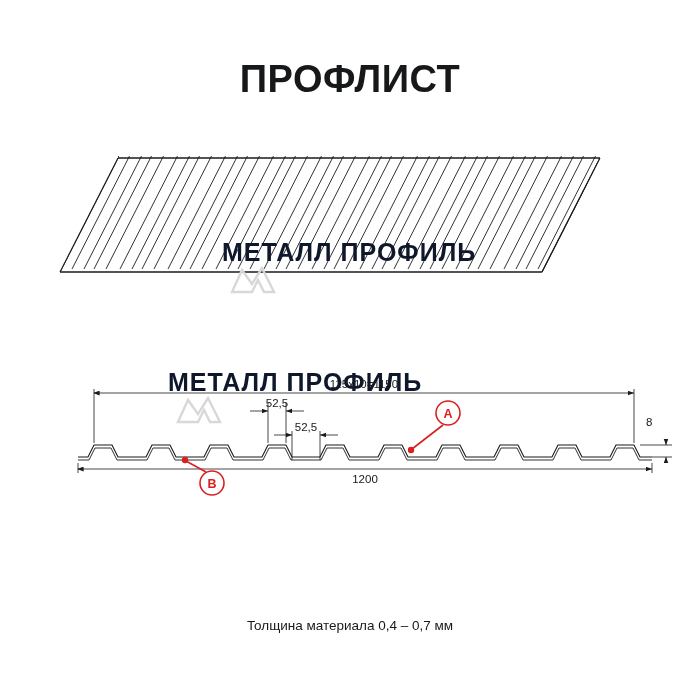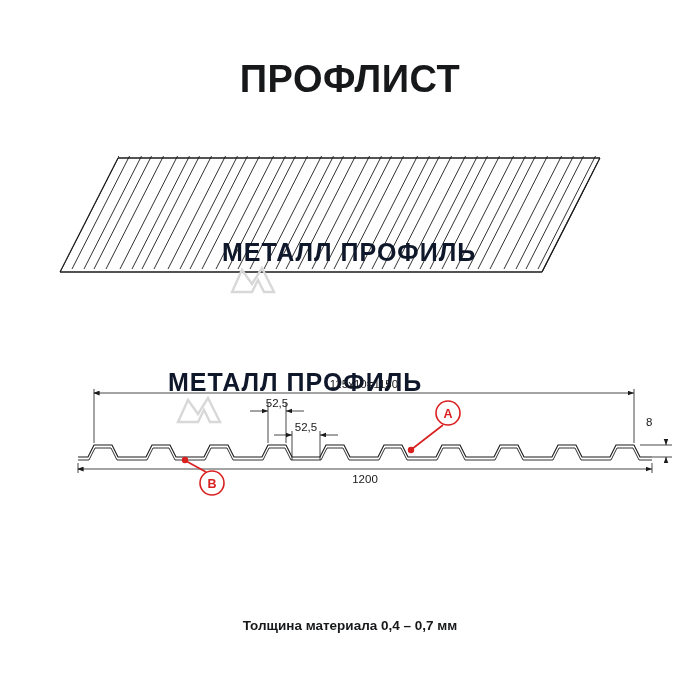--- a/index.html
+++ b/index.html
@@ -55,21 +55,21 @@
     width: 600px;
     height: 140px;
   }
   .footnote {
     position: absolute;
     top: 618px;
     left: 0;
     width: 700px;
     text-align: center;
     font-size: 13.5px;
-    font-weight: bold;
+    font-weight: normal;
     color: #17181a;
   }
   .wm {
     position: absolute;
     pointer-events: none;
     color: #0f172a;
     font-weight: bold;
     white-space: nowrap;
     font-size: 25px;
     letter-spacing: 1px;

